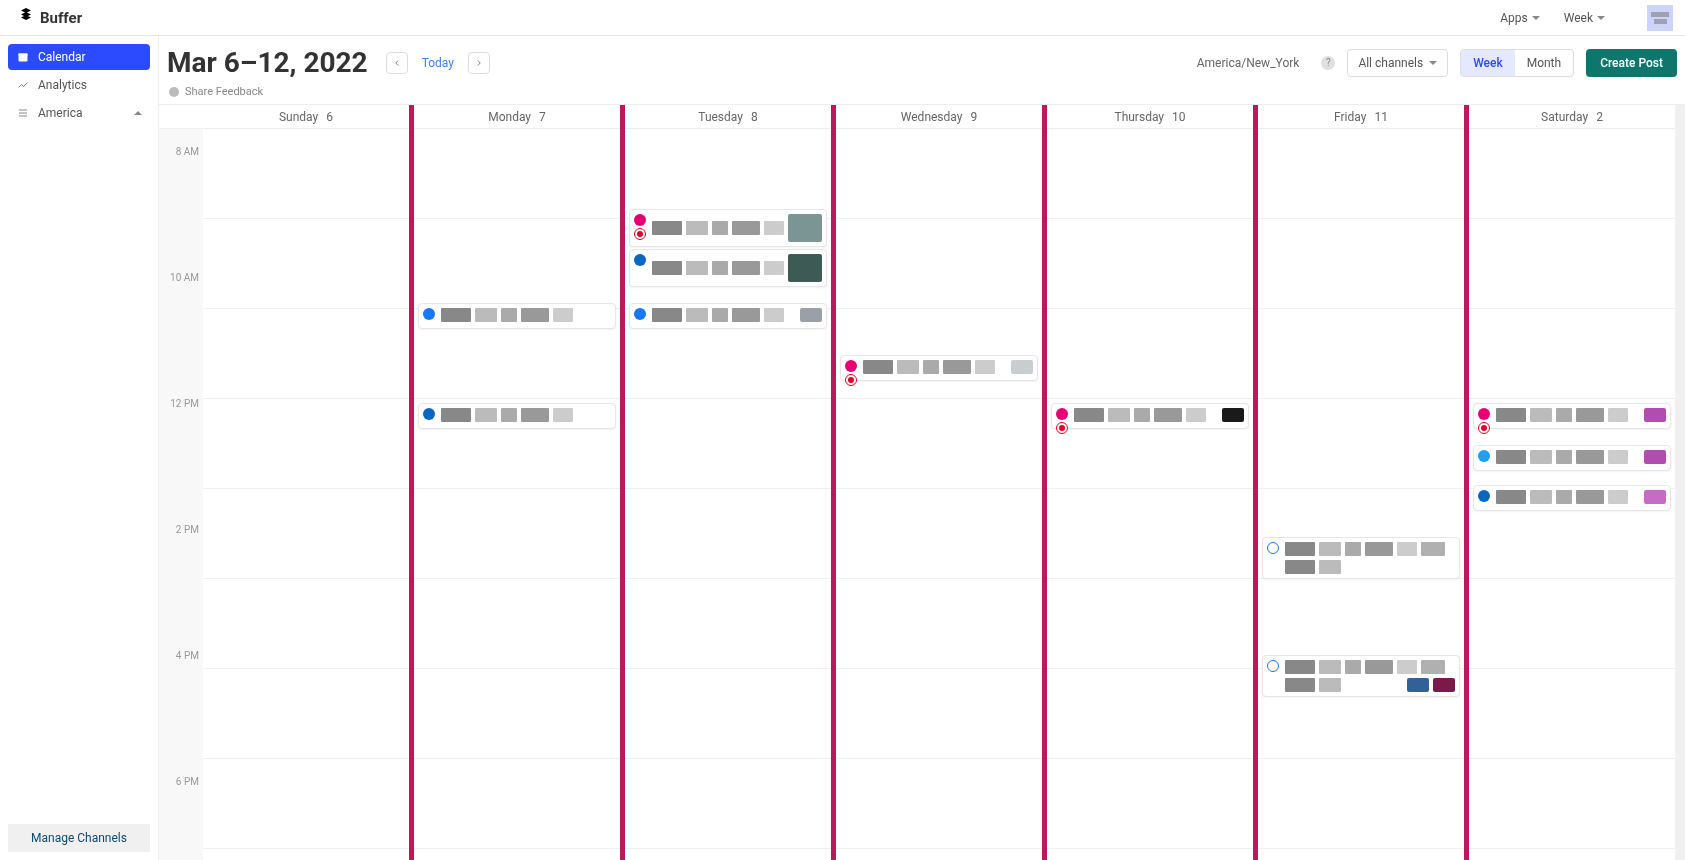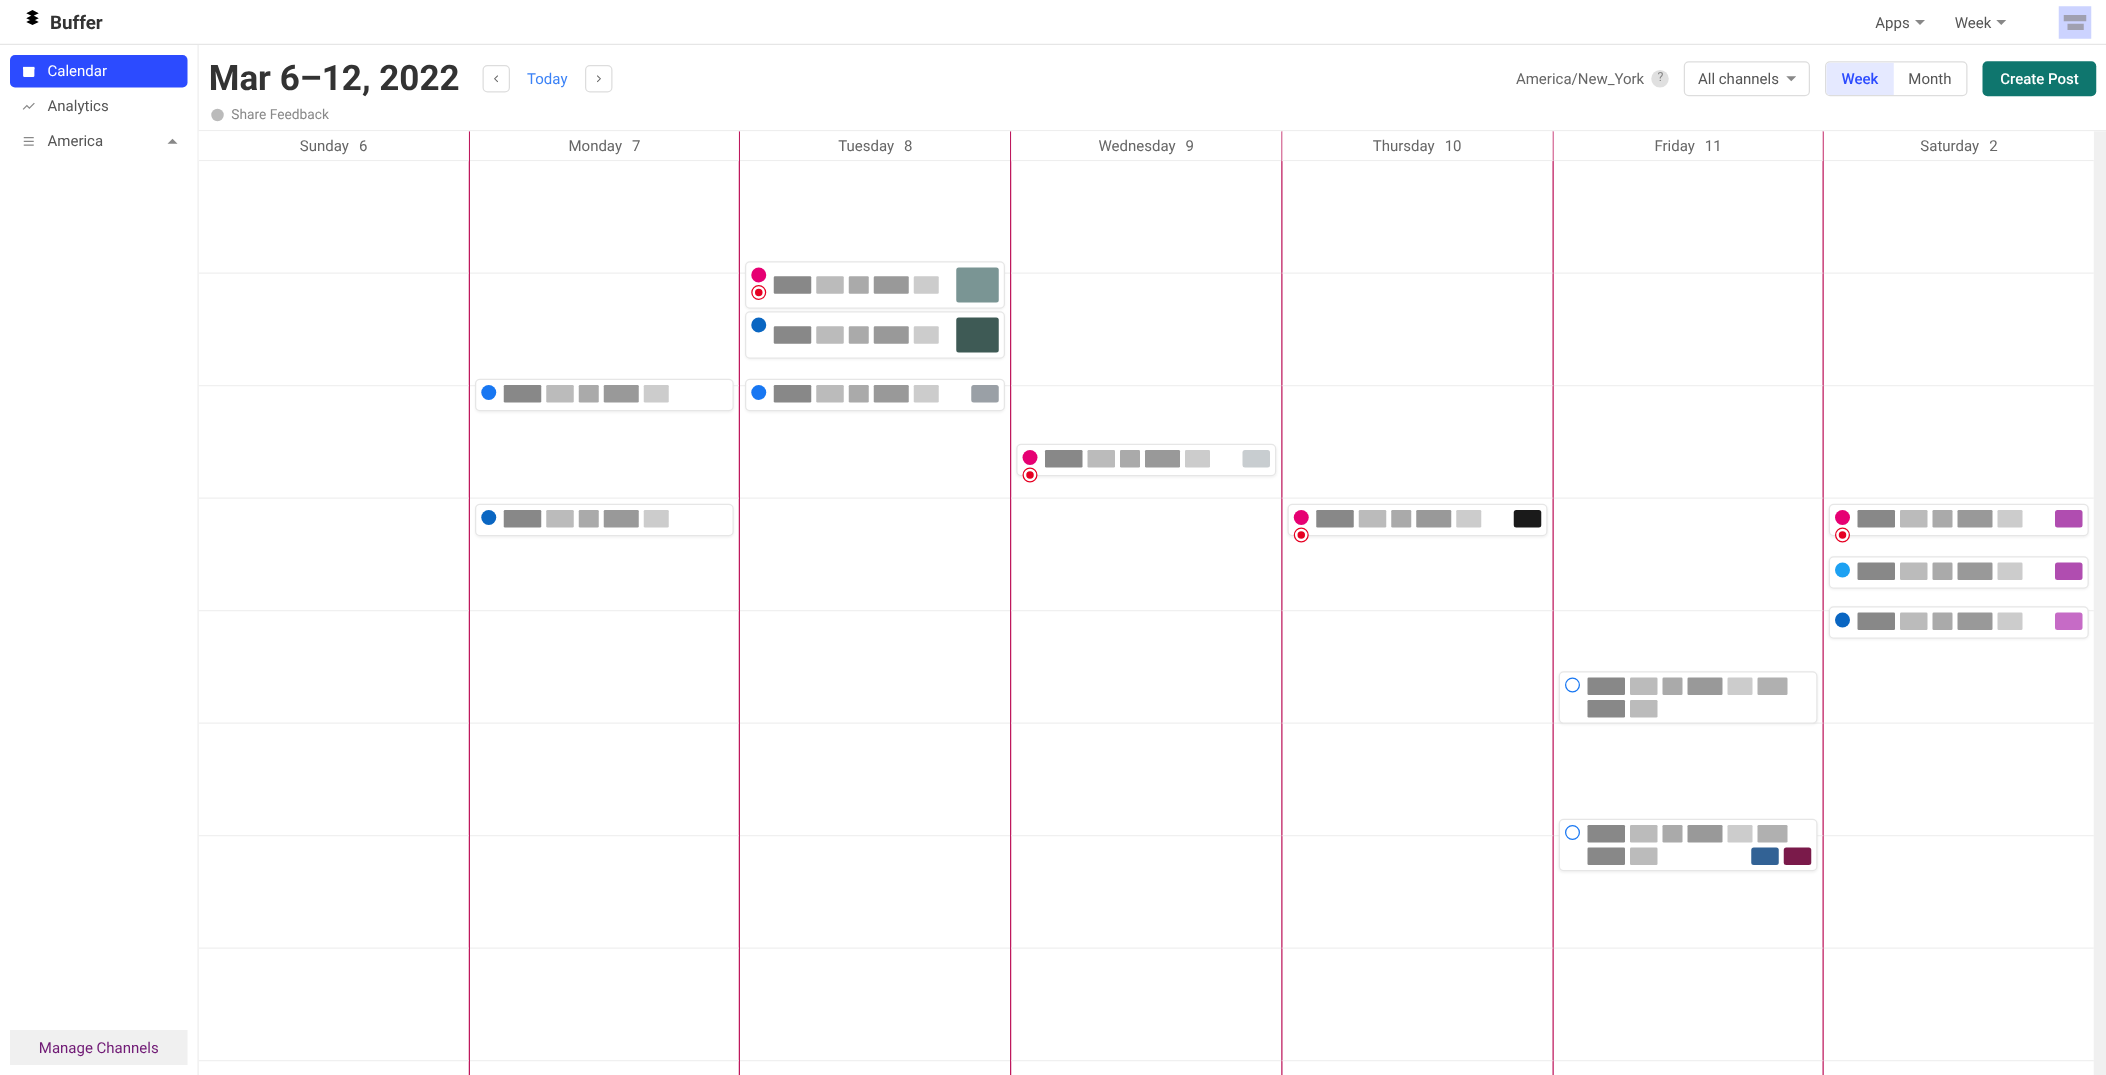--- a/index.html
+++ b/index.html
@@ -18,45 +18,45 @@
   .avatar-ph > div { height: 5px; background: #a0a0b0; width: 70%; margin: 1px auto; }
   
   
   .app-body { display: flex; height: calc(100% - 36px); }
   .sidebar { width: 158px; background: #fff; padding: 8px 8px; display: flex; flex-direction: column; }
   .side-item { display: flex; align-items: center; gap: 8px; height: 26px; border-radius: 4px; padding: 0 8px; font-size: 12px; color: #555; cursor: pointer; margin-bottom: 2px; }
   .side-item.active { background: #2c4bff; color: #fff; }
   .side-item .icn { width: 14px; display: flex; justify-content: center; }
   .side-item.queues { position: relative; }
   .side-item.queues .chev { position: absolute; right: 8px; }
-  .manage-channels { margin-top: auto; height: 28px; background: #f0f0f0; border-radius: 0; font-size: 12px; color: #701a75; display: flex; align-items: center; justify-content: center; cursor: pointer; }
+  .manage-channels { margin-top: auto; height: 28px; background: #f0f0f0; border-radius: 0; font-size: 12px; color: #0c4a6e; display: flex; align-items: center; justify-content: center; cursor: pointer; }
   
   
   .main { flex: 1; border-left: 1px solid #eee; display: flex; flex-direction: column; overflow: hidden; }
   .toolbar { display: flex; align-items: center; padding: 10px 8px 6px 8px; gap: 10px; }
   .date-range { font-size: 28px; font-weight: 700; color: #333; margin-right: 8px; }
   .iconbtn { width: 22px; height: 22px; border: 1px solid #ddd; border-radius: 4px; display: flex; align-items: center; justify-content: center; font-size: 12px; color: #666; cursor: pointer; background: #fff; }
   .today-btn { font-size: 12px; color: #3b82f6; cursor: pointer; padding: 0 4px; }
   .toolbar-right { margin-left: auto; display: flex; align-items: center; gap: 12px; }
-  .tz { font-size: 12px; color: #666; display: flex; align-items: center; gap: 6px; }
+  .tz { font-size: 12px; color: #666; display: flex; align-items: center; gap: 22px; }
   .tz .q { width: 14px; height: 14px; border-radius: 50%; background: #e0e0e0; display: flex; align-items: center; justify-content: center; font-size: 10px; color: #888; }
   .chan-btn { border: 1px solid #ddd; border-radius: 4px; height: 28px; padding: 0 10px; display: flex; align-items: center; font-size: 12px; color: #555; cursor: pointer; gap: 6px; background: #fff; }
   .view-toggle { border: 1px solid #ddd; border-radius: 4px; display: flex; height: 28px; overflow: hidden; }
   .view-toggle > div { padding: 0 12px; display: flex; align-items: center; font-size: 12px; color: #555; cursor: pointer; }
   .view-toggle > div.active { background: #e5e9ff; color: #2c4bff; font-weight: 500; }
   .create-post { background: #0f766e; color: #fff; border-radius: 4px; height: 28px; padding: 0 14px; display: flex; align-items: center; font-size: 12px; font-weight: 500; cursor: pointer; }
   .feedback { font-size: 11px; color: #888; padding: 0 0 6px 10px; display: flex; align-items: center; gap: 6px; cursor: pointer; }
   .feedback .dot { width: 10px; height: 10px; background: #bbb; border-radius: 50%; }
   
   
   .calendar-wrap { flex: 1; display: flex; border-top: 1px solid #eee; overflow: hidden; }
   .time-col { width: 44px; background: #f8f8f8; font-size: 10px; color: #999; position: relative; }
   .time-label { position: absolute; right: 4px; transform: translateY(-50%); }
   .grid { flex: 1; display: flex; position: relative; }
-  .day-col { flex: 1; border-right: 1px solid #be185d; position: relative; }
+  .day-col { flex: 1; border-right: 5px solid #be185d; position: relative; }
   .day-col:last-child { border-right: none; }
   .day-head { height: 24px; display: flex; align-items: center; justify-content: center; font-size: 12px; color: #666; gap: 8px; position: sticky; top: 0; background: #fff; border-bottom: 1px solid #eee; z-index: 2; }
   .slot { height: 90px; border-bottom: 1px solid #f0f0f0; }
   .scroll-ind { width: 10px; background: #f0f0f0; }
   
   
   .post { position: absolute; left: 4px; right: 4px; background: #fff; border: 1px solid #e6e6e6; border-radius: 4px; padding: 4px 4px 4px 22px; box-shadow: 0 1px 2px rgba(0,0,0,0.05); min-height: 26px; }
   .post .chan-icons { position: absolute; left: 4px; top: 4px; display: flex; flex-direction: column; gap: 2px; }
   .post .chan-icons > span { width: 12px; height: 12px; border-radius: 50%; display: inline-block; }
   .i-in { background: #e60073; }
@@ -162,20 +162,29 @@
         </div>
         <div class="create-post">Create Post</div>
       </div>
     </div>
     <div class="feedback">
       <span class="dot"></span>
       <span>Share Feedback</span>
     </div>
 
     <div class="calendar-wrap">
+      <div class="time-col" id="time-col">
+        <div style="height:24px;border-bottom:1px solid #eee;background:#fff"></div>
+      <div class="time-label" style="top: 46px;">8 AM</div>
+          <div class="time-label" style="top: 172px;">10 AM</div>
+          <div class="time-label" style="top: 298px;">12 PM</div>
+          <div class="time-label" style="top: 424px;">2 PM</div>
+          <div class="time-label" style="top: 550px;">4 PM</div>
+          <div class="time-label" style="top: 676px;">6 PM</div>
+        </div>
       <div class="grid" id="grid">
           <div class="day-col">
             <div class="day-head">
               <span>Sunday</span>
               <span>6</span>
             </div>
             <div style="position: relative; height: 810px;">
               <div class="slot"></div>
               <div class="slot"></div>
               <div class="slot"></div>

